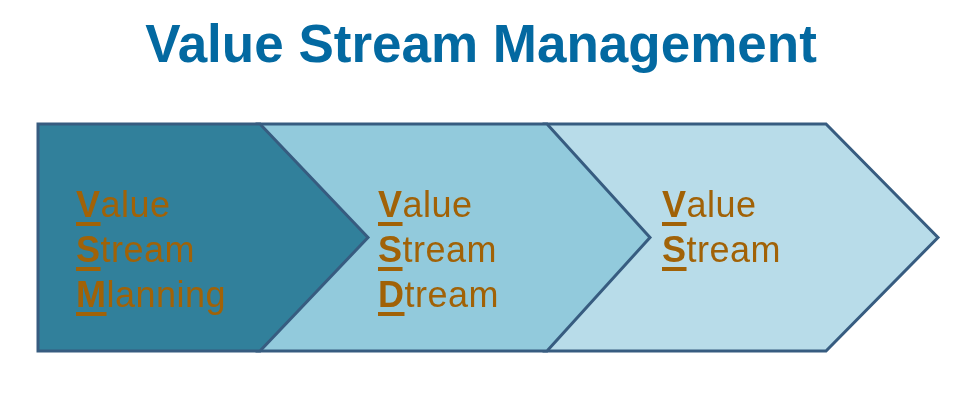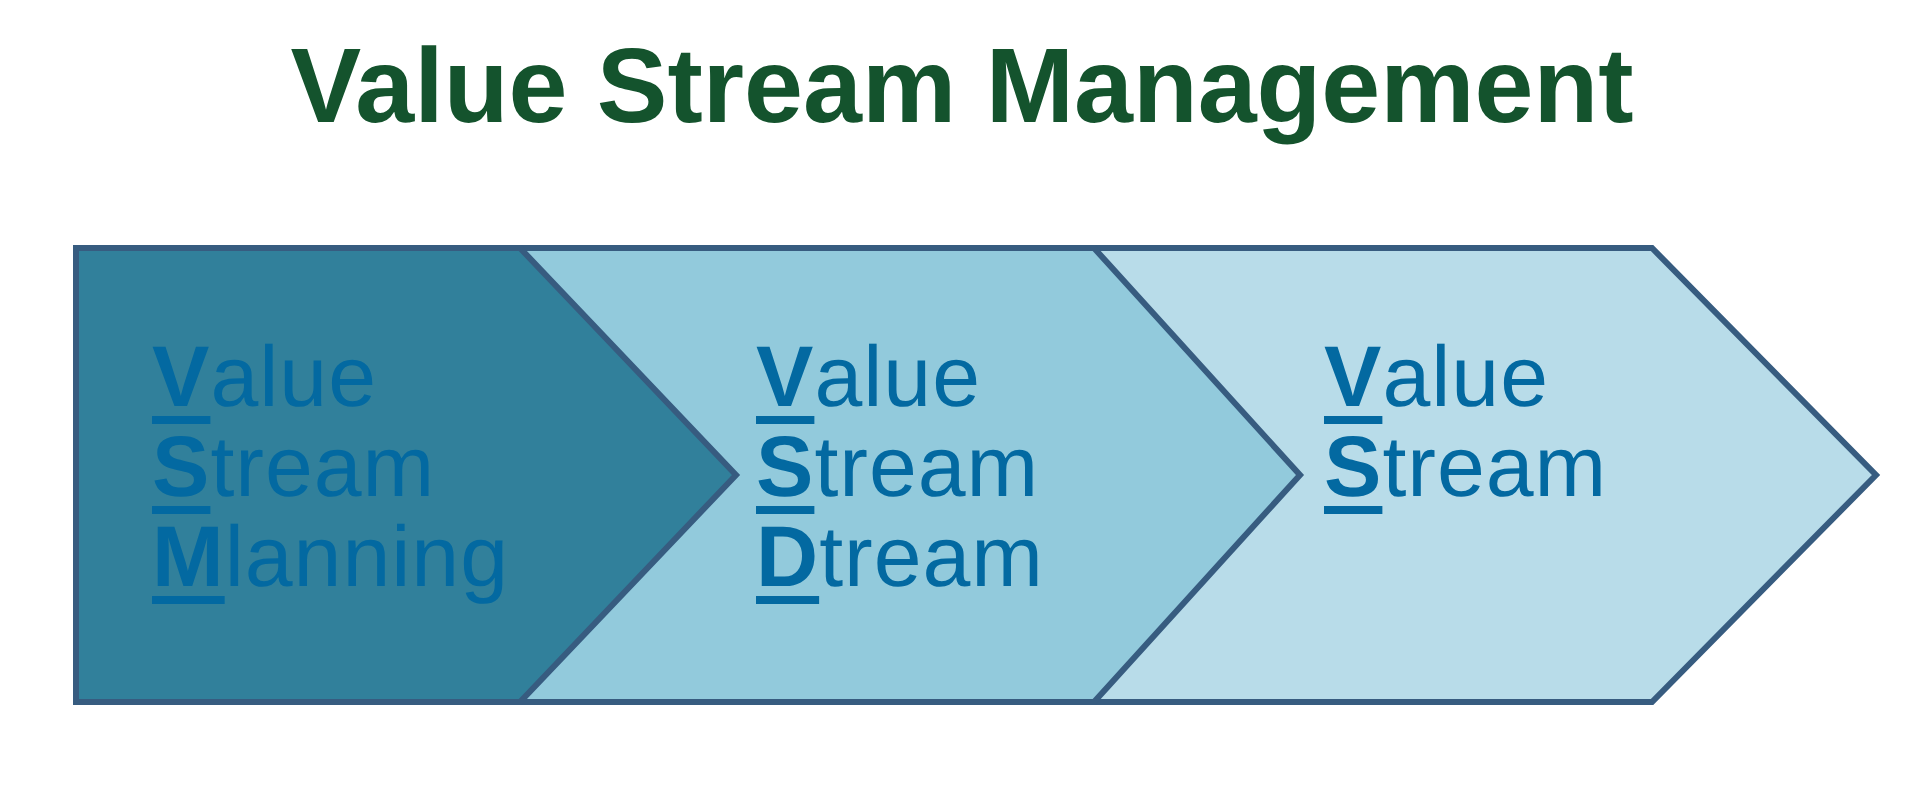--- a/index.html
+++ b/index.html
@@ -19,39 +19,39 @@
     position: absolute;
     top: 18px;
     left: 0;
     right: 0;
     margin: 0;
     text-align: center;
     font-size: 53px;
     line-height: 52px;
     font-weight: bold;
     letter-spacing: 0px;
-    color: #14532d;
+    color: #0369a1;
   }
   .arrows-svg {
     position: absolute;
     top: 0;
     left: 0;
   }
   .arrows-svg polygon {
     stroke: #375C80;
     stroke-width: 3;
     stroke-linejoin: miter;
   }
   .arrow-label {
     position: absolute;
-    top: 167px;
-    font-size: 43px;
+    top: 182px;
+    font-size: 36px;
     line-height: 45px;
     letter-spacing: 0.5px;
-    color: #0369a1;
+    color: #a16207;
     white-space: nowrap;
   }
   .arrow-label .lead {
     font-weight: bold;
     text-decoration: underline;
     text-decoration-thickness: 4px;
     text-underline-offset: 5px;
   }
   .label-mapping  { left: 76px;  }
   .label-design   { left: 378px; }

